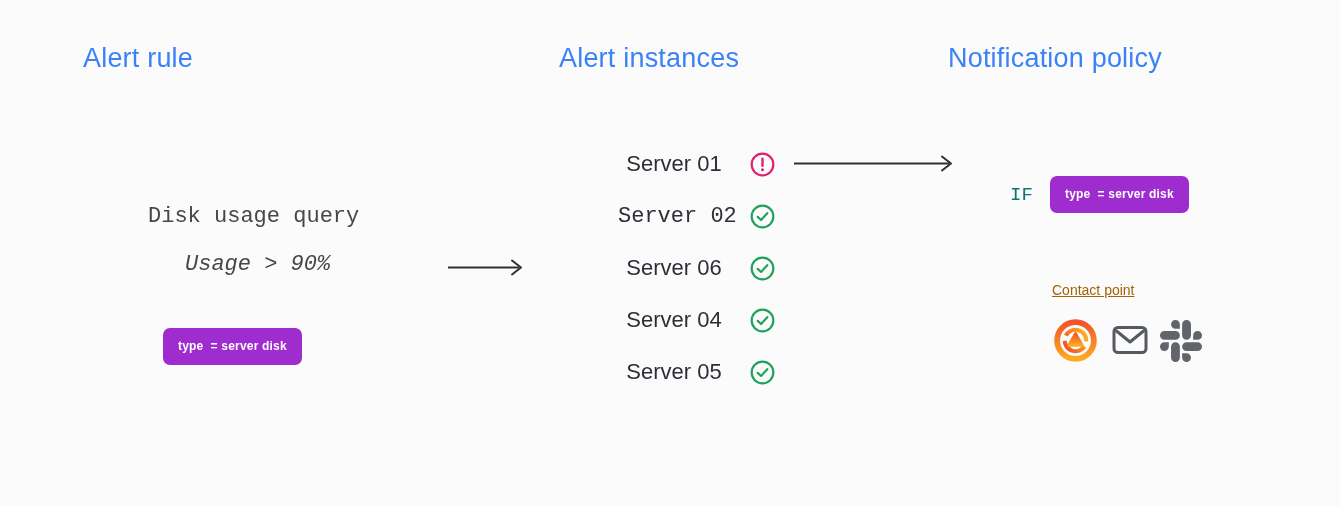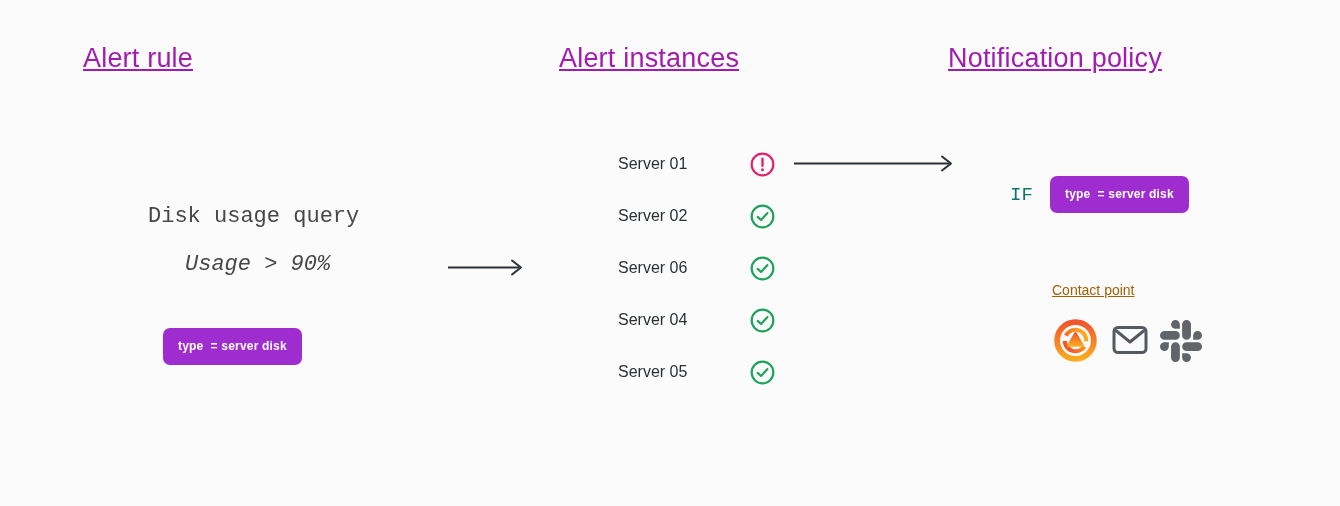--- a/index.html
+++ b/index.html
@@ -8,23 +8,22 @@
     background:#fbfbfb;
     font-family:"Liberation Sans",sans-serif;
     color:#23272e;
     position:relative;
     overflow:hidden;
   }
   .abs{position:absolute;}
   .col-title{
     font-size:27px;
     font-weight:400;
-    color:#a21caf;
+    color:#3b82f6;
     letter-spacing:0.2px;
-    text-decoration:underline;
   }
   .mono{
     font-family:"Liberation Mono",monospace;
     color:#474747;
     font-size:22px;
     white-space:pre;
   }
   .badge{
     background:#9e2ccf;
     color:#ffffff;
@@ -39,24 +38,25 @@
     letter-spacing:0.2px;
   }
   .server-row{
     position:absolute;
     left:618px;
     height:32px;
     display:flex;
     align-items:center;
   }
   .server-label{
-    font-size:16px;
+    font-size:22px;
     color:#2b2f36;
     width:112px;
     white-space:nowrap;
+    text-align:center;
   }
   .status-icon{display:none;width:25px;height:25px;margin-left:20px;}
   .status-icon svg{display:block;width:100%;height:100%;}
   .server-row.firing .firing-icon{display:block;}
   .server-row.normal .ok-icon{display:block;}
   .arrow svg{display:block;}
   .if-label{
     font-family:"Liberation Mono",monospace;
     font-size:19px;
     color:#0f766e;
@@ -87,21 +87,21 @@
   <span class="server-label">Server 01</span>
   <span class="status-icon firing-icon">
     <svg viewBox="0 0 24 24">
         <circle cx="12" cy="12" r="10.4" fill="none" stroke="#e0226e" stroke-width="2.1"></circle>
         <line x1="12" y1="6.4" x2="12" y2="13.2" stroke="#e0226e" stroke-width="2.3" stroke-linecap="round"></line>
         <circle cx="12" cy="17.1" r="1.45" fill="#e0226e"></circle>
       </svg>
   </span>
 
 </div>
-<div class="server-row normal" style="top:200px;">
+<div class="server-row normal" style="top:200px;font-family:Liberation Mono, monospace;">
   <span class="server-label">Server 02</span>
 
   <span class="status-icon ok-icon">
     <svg viewBox="0 0 24 24">
         <circle cx="12" cy="12" r="10.4" fill="none" stroke="#1fa25c" stroke-width="2.1"></circle>
         <path d="M7.4 12.4 L10.6 15.4 L16.6 8.8" fill="none" stroke="#1fa25c" stroke-width="2.1" stroke-linecap="round" stroke-linejoin="round"></path>
       </svg>
   </span>
 </div>
 <div class="server-row normal" style="top:252px;">

